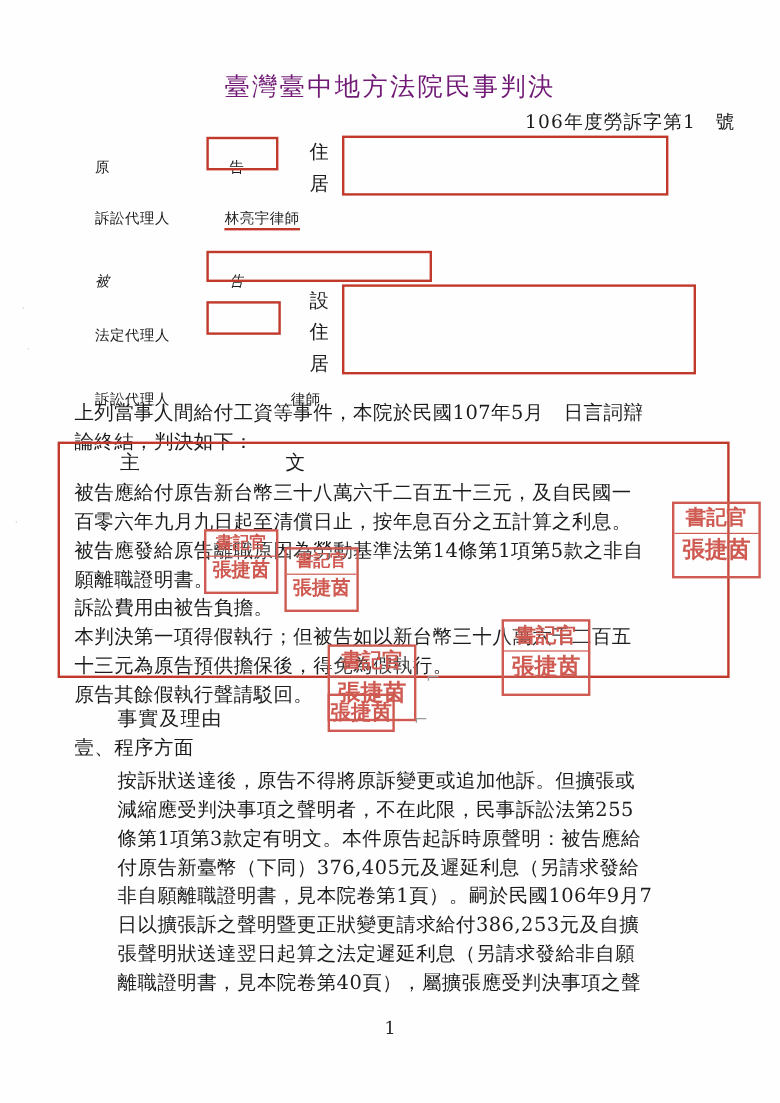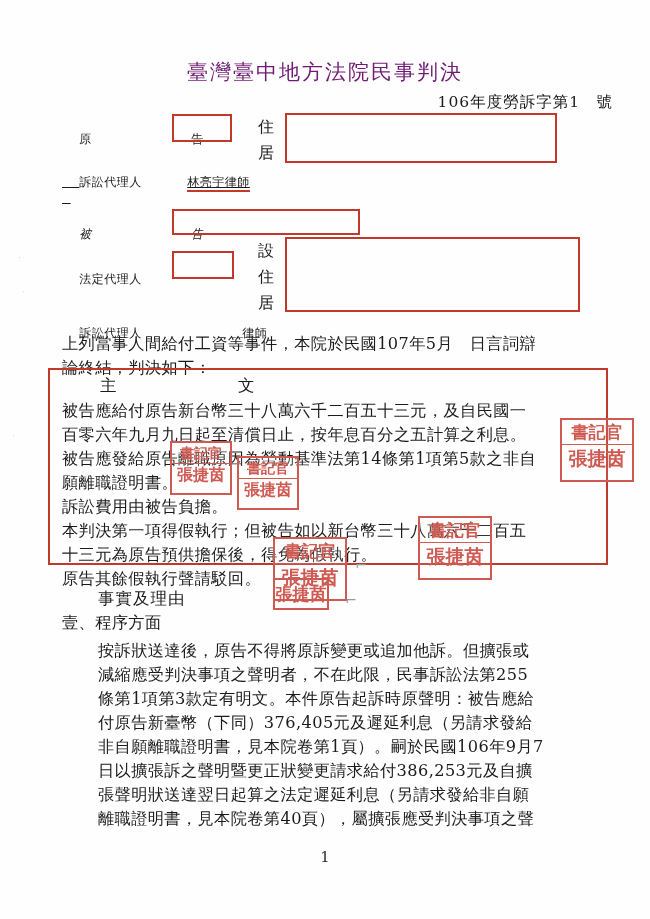--- a/index.html
+++ b/index.html
@@ -185,21 +185,21 @@
   <div class="party-row" style="top:117px; left:62px;">
     <span class="label-wide">原　　　告</span>
   </div>
   <div class="redact" style="top:114px; left:172px; width:60px; height:28px;"></div>
   <div class="addr-label" style="top:114px; left:258px;">
     <span>住</span><br>
     <span>居</span>
   </div>
   <div class="redact" style="top:113px; left:285px; width:272px; height:50px;"></div>
 
-  <div class="party-row" style="top:160px; left:62px;text-decoration:underline;">
+  <div class="party-row" style="top:160px; left:62px;">
     <span class="label-plain">訴訟代理人</span><span class="atty">林亮宇律師</span>
   </div>
 
   <div class="party-row" style="top:212px; left:62px;font-style:italic;">
     <span class="label-wide">被　　　告</span>
   </div>
   <div class="redact" style="top:209px; left:172px; width:188px; height:26px;"></div>
 
   <div class="party-row" style="top:257px; left:62px;">
     <span class="label-plain">法定代理人</span>

